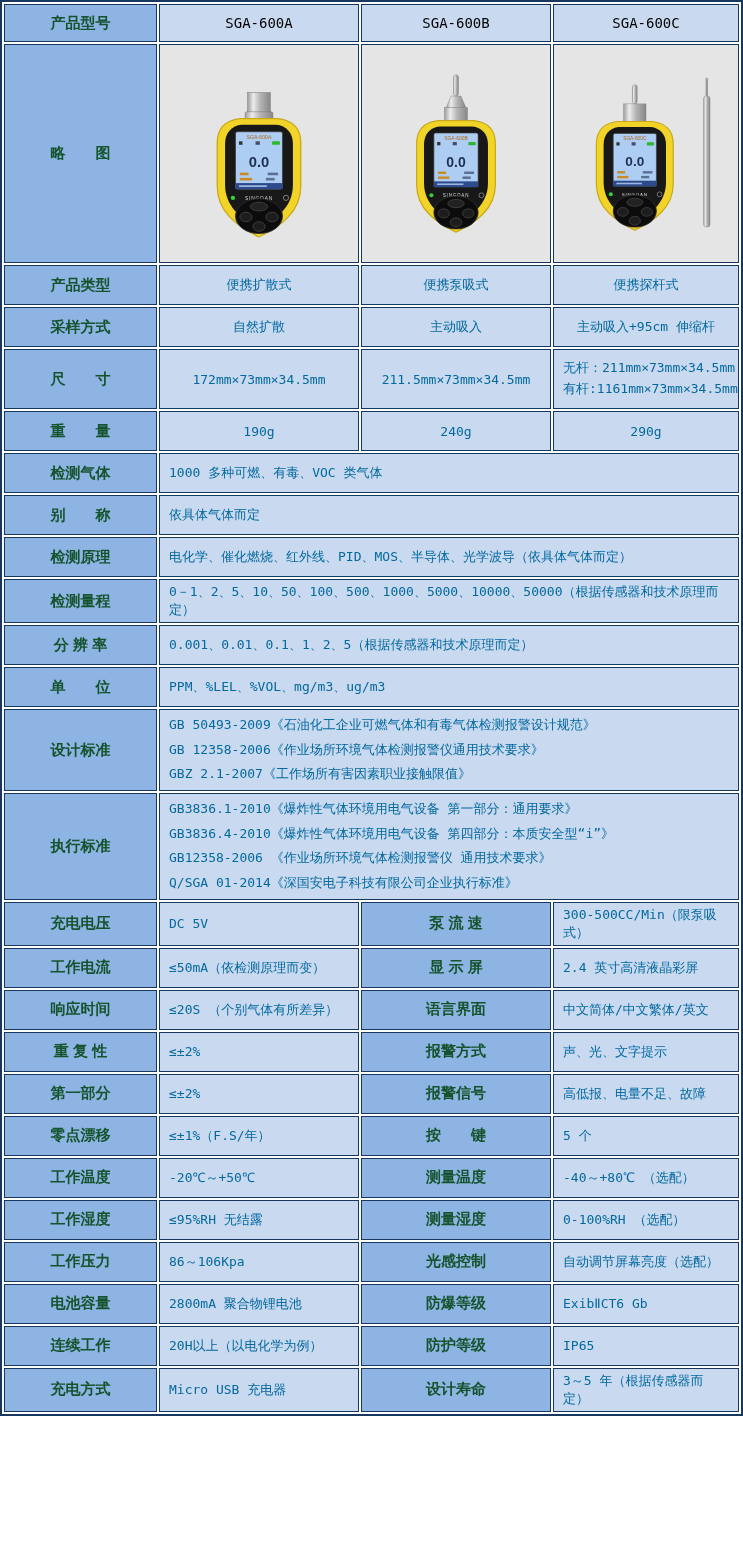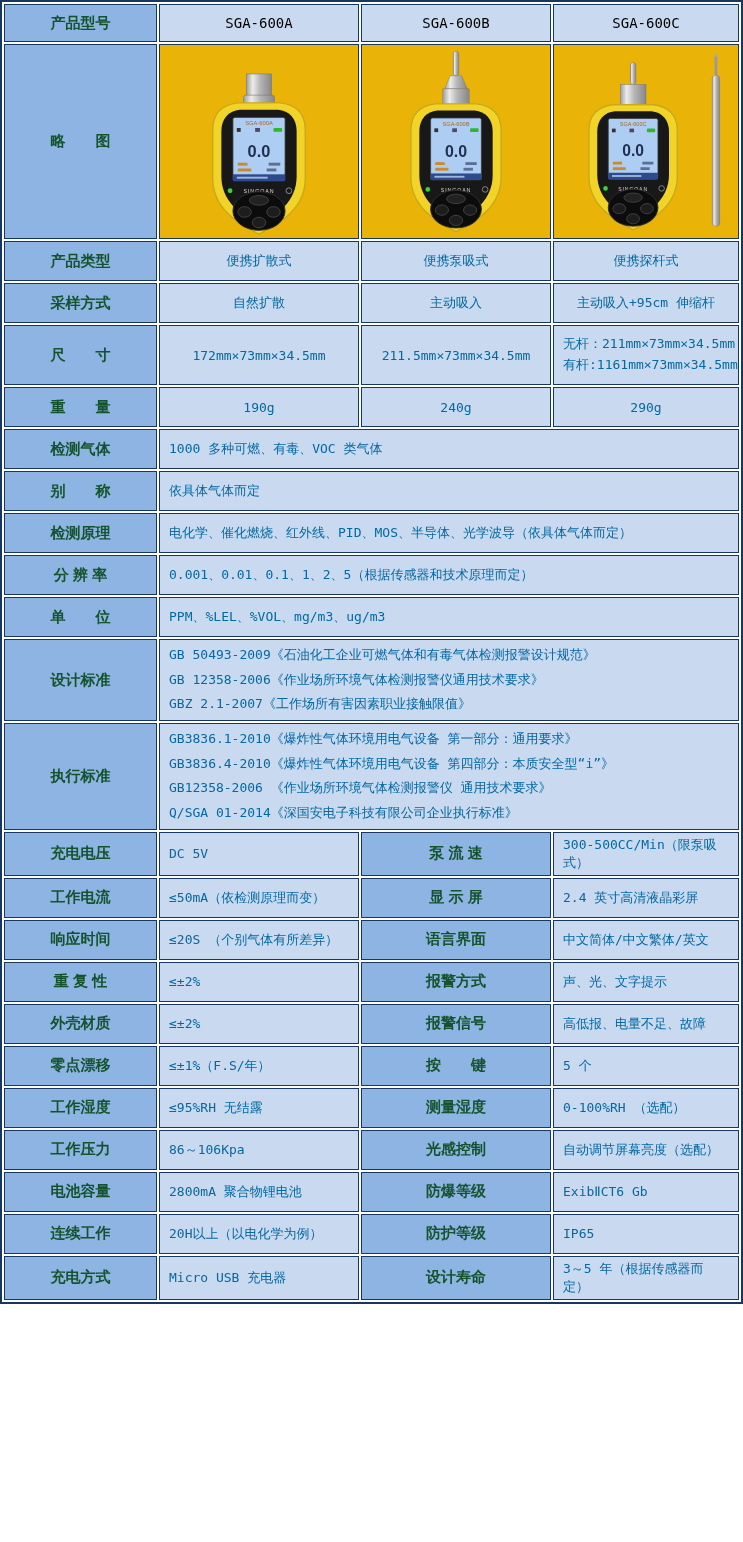--- a/index.html
+++ b/index.html
@@ -18,21 +18,21 @@
   .val {
     background:#c9d9f0; font-size:13px; color:#0369a1;
     font-family:"DejaVu Sans Mono","Liberation Mono",monospace;
     padding:3px 9px; text-align:left; height:32px;
   }
   .center { text-align:center; }
   .model {
     background:#c9d9f0; text-align:center; font-size:14px;
     font-family:"DejaVu Sans Mono","Liberation Mono",monospace; height:33px;
   }
-  .sketchcell { background:#eab308; padding:0; height:193px; text-align:center; }
+  .sketchcell { background:#e5e5e5; padding:12px; height:193px; text-align:center; }
   .h-size   { height:52px; }
   .h-design { height:72px; }
   .h-exec   { height:98px; }
   .h-disp   { height:42px; }
   .line { line-height:1.9; white-space:nowrap; }
   .line2 { line-height:1.6; white-space:nowrap; }
   .device { width:100%; height:193px; display:block; }
   .scr-title { font-size:6px; fill:#b06818; }
   .scr-big { font-size:17px; font-weight:bold; fill:#1e2f4f; }
   .scr-brand { font-size:5.5px; fill:#d8d8d8; letter-spacing:1px; }
@@ -228,20 +228,24 @@
   </tr>
   <tr>
     <td class="lbl">别　　称</td>
     <td class="val" colspan="3">依具体气体而定</td>
   </tr>
   <tr>
     <td class="lbl">检测原理</td>
     <td class="val" colspan="3">电化学、催化燃烧、红外线、PID、MOS、半导体、光学波导（依具体气体而定）</td>
   </tr>
   <tr>
+    <td class="lbl">检测量程</td>
+    <td class="val" colspan="3">0－1、2、5、10、50、100、500、1000、5000、10000、50000（根据传感器和技术原理而定）</td>
+  </tr>
+  <tr>
     <td class="lbl">分 辨 率</td>
     <td class="val" colspan="3">0.001、0.01、0.1、1、2、5（根据传感器和技术原理而定）</td>
   </tr>
   <tr>
     <td class="lbl">单　　位</td>
     <td class="val" colspan="3">PPM、%LEL、%VOL、mg/m3、ug/m3</td>
   </tr>
   <tr>
     <td class="lbl h-design">设计标准</td>
     <td class="val h-design" colspan="3">
@@ -278,32 +282,38 @@
     <td class="lbl">语言界面</td>
     <td class="val">中文简体/中文繁体/英文</td>
   </tr>
   <tr>
     <td class="lbl">重 复 性</td>
     <td class="val">≤±2%</td>
     <td class="lbl">报警方式</td>
     <td class="val">声、光、文字提示</td>
   </tr>
   <tr>
-    <td class="lbl">外壳材质</td>
+    <td class="lbl">第一部分</td>
     <td class="val">≤±2%</td>
     <td class="lbl">报警信号</td>
     <td class="val">高低报、电量不足、故障</td>
   </tr>
   <tr>
     <td class="lbl">零点漂移</td>
     <td class="val">≤±1%（F.S/年）</td>
     <td class="lbl">按　　键</td>
     <td class="val">5 个</td>
   </tr>
   <tr>
+    <td class="lbl">工作温度</td>
+    <td class="val">-20℃～+50℃</td>
+    <td class="lbl">测量温度</td>
+    <td class="val">-40～+80℃ （选配）</td>
+  </tr>
+  <tr>
     <td class="lbl">工作湿度</td>
     <td class="val">≤95%RH 无结露</td>
     <td class="lbl">测量湿度</td>
     <td class="val">0-100%RH （选配）</td>
   </tr>
   <tr>
     <td class="lbl">工作压力</td>
     <td class="val">86～106Kpa</td>
     <td class="lbl">光感控制</td>
     <td class="val">自动调节屏幕亮度（选配）</td>

